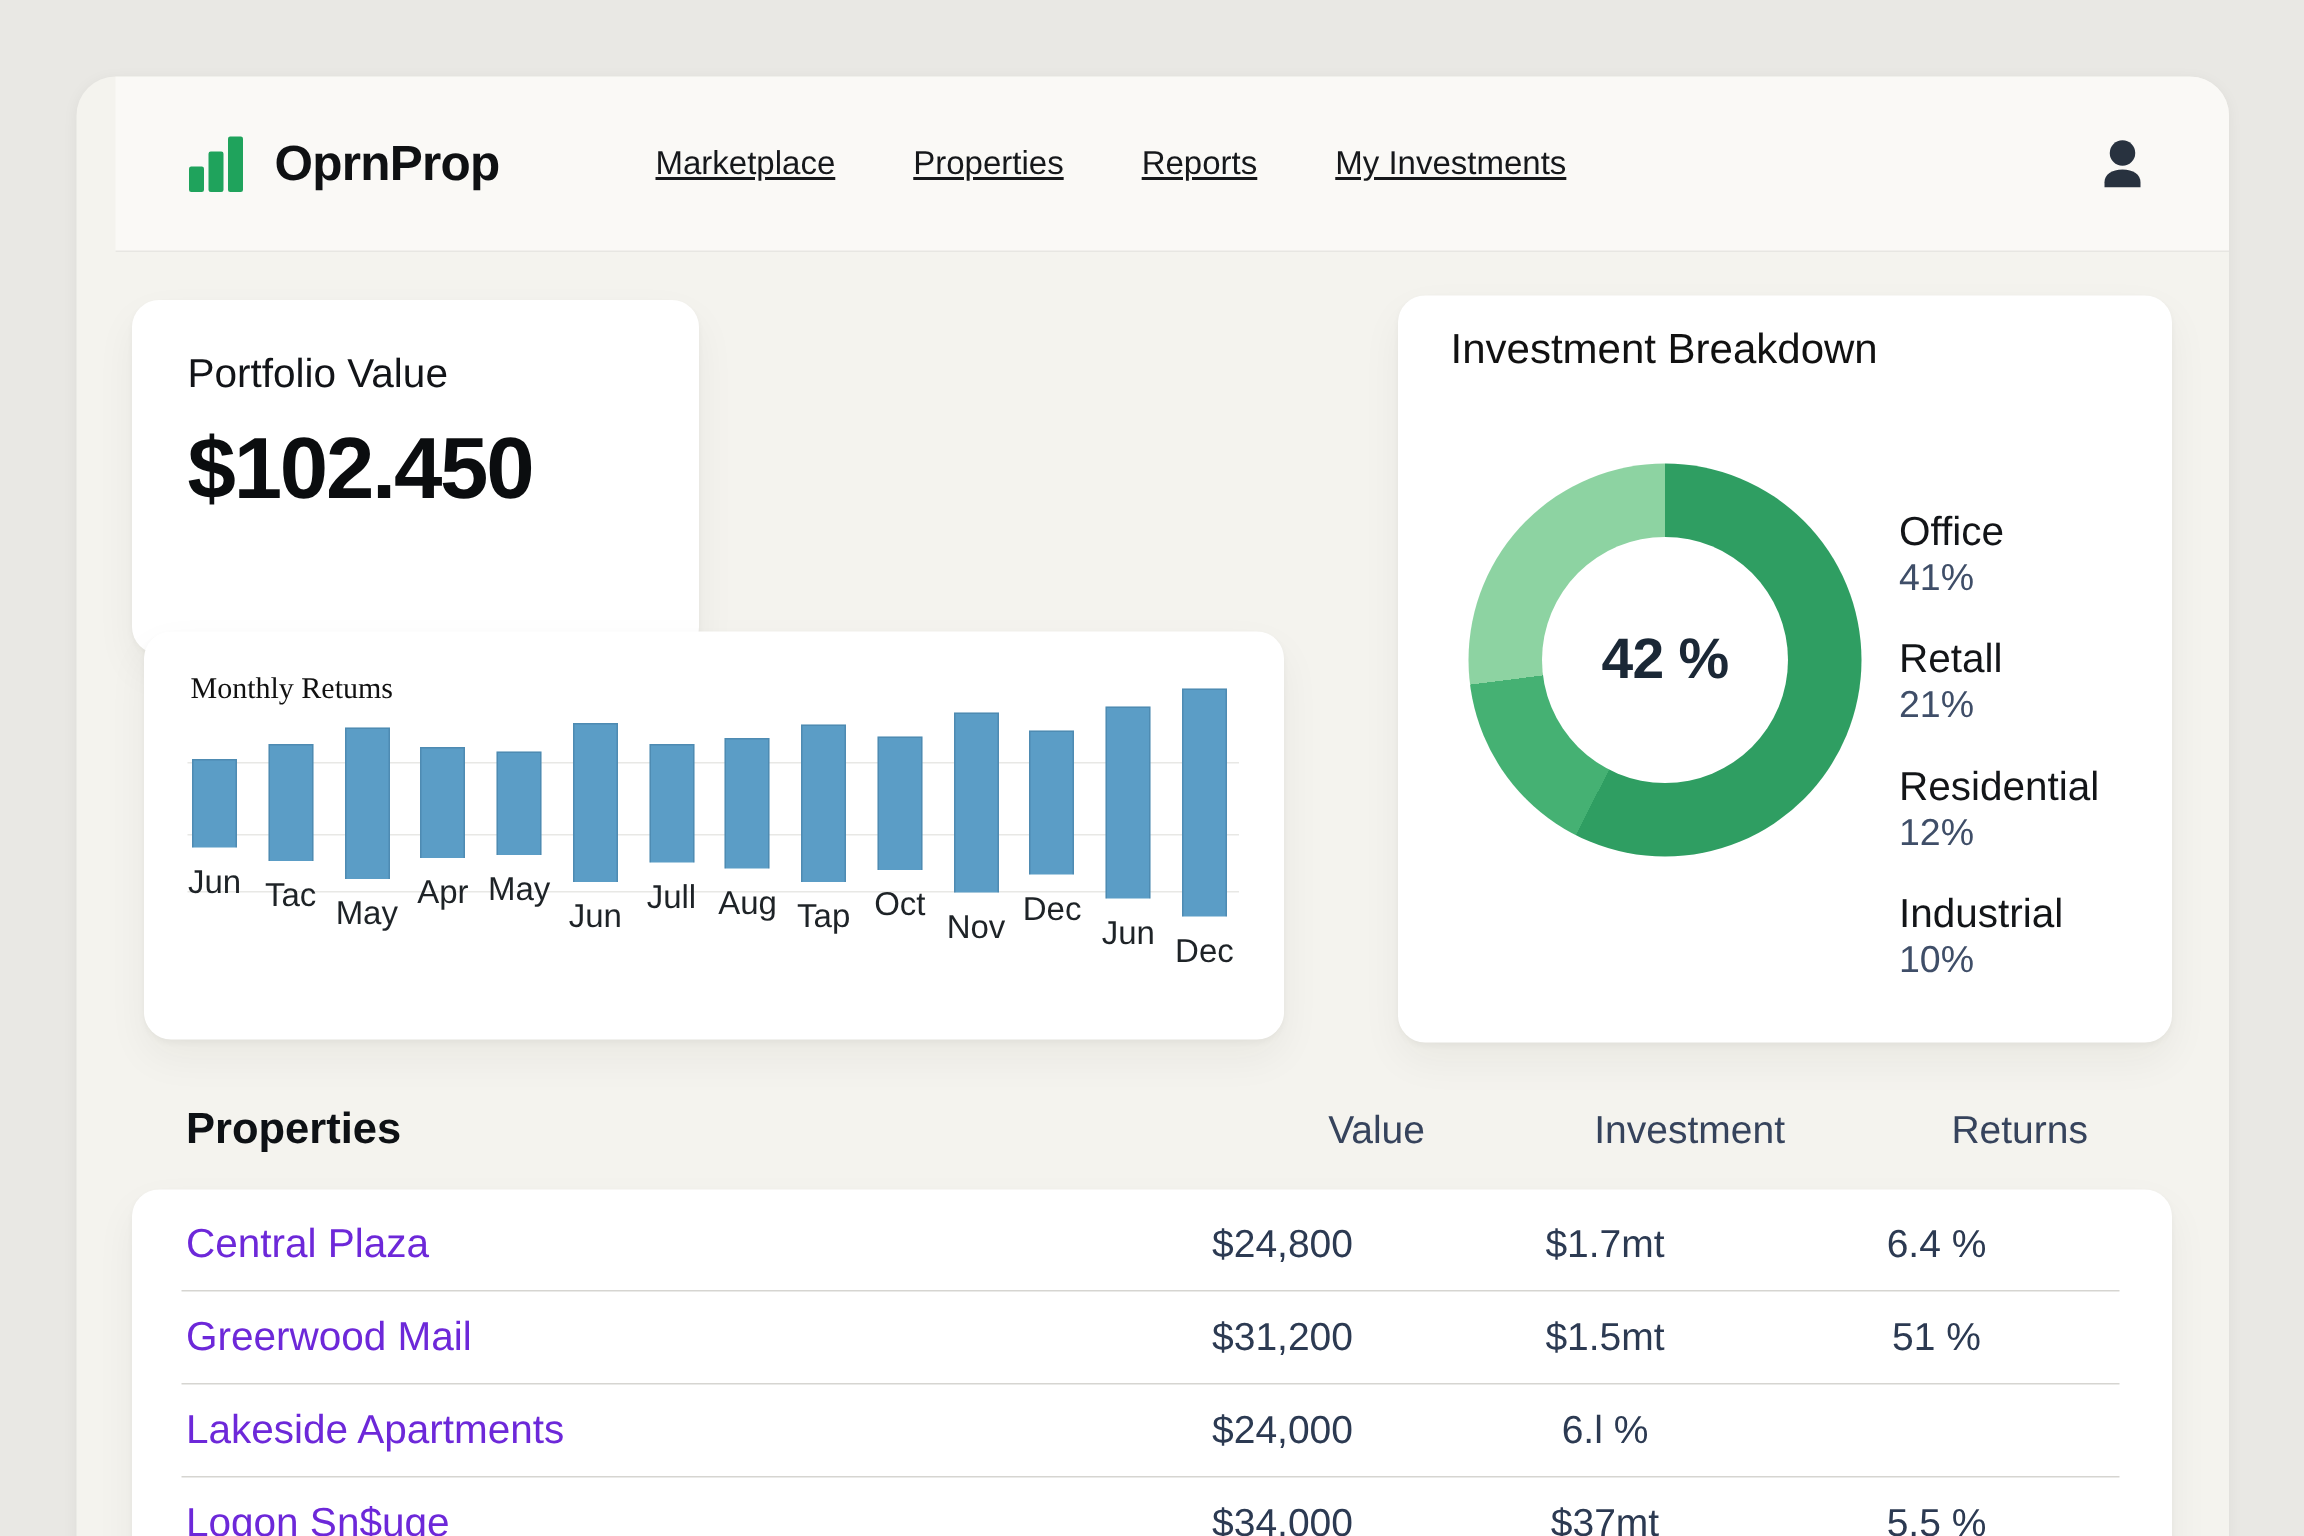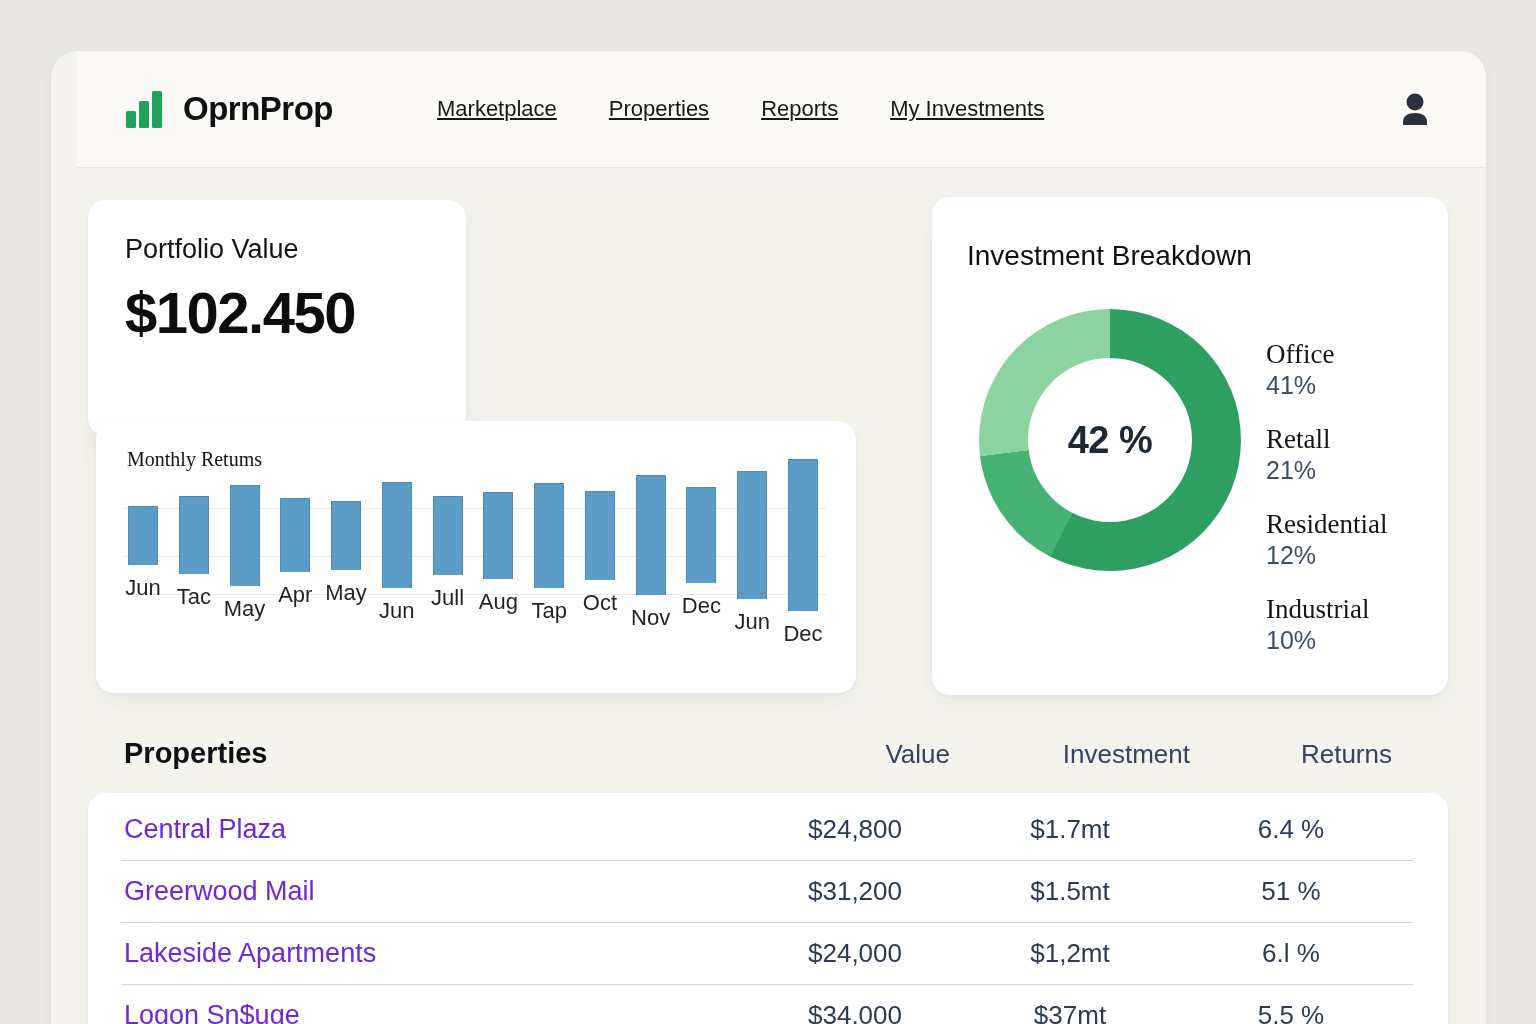--- a/index.html
+++ b/index.html
@@ -32,28 +32,28 @@
   .card {
     position:absolute; background:#fff; border-radius:18px;
     box-shadow:0 2px 4px rgba(30,30,25,.04), 0 12px 28px rgba(30,30,25,.05);
   }
   #card-portfolio { left:37px; top:149px; width:378px; height:236px; padding:34px 0 0 37px; }
   #card-annual    { left:437px; top:149px; width:368px; height:186px; padding:34px 0 0 40px; }
   .stat-title { font-size:27px; font-weight:500; color:#121418; }
   .stat-value { font-size:58px; font-weight:700; color:#0b0d0f; margin-top:14px; letter-spacing:-1.5px; }
   
   #card-breakdown { left:881px; top:146px; width:516px; height:498px; }
-  .breakdown-title { position:absolute; left:35px; top:43px; font-size:28px; font-weight:500; color:#111; }
+  .breakdown-title { position:absolute; left:35px; top:20px; font-size:28px; font-weight:500; color:#111; }
   .donut { position:absolute; left:47px; top:112px; width:262px; height:262px; border-radius:50%; }
   .donut::after { content:""; position:absolute; inset:49px; border-radius:50%; background:#fff; }
   .donut-center { position:absolute; inset:0; z-index:1; display:flex; align-items:center; justify-content:center;
                   font-size:38px; font-weight:700; color:#1b2836; letter-spacing:-0.5px; }
   .legend { position:absolute; left:334px; top:141px; }
   .legend-item { margin-bottom:22px; }
-  .legend-label { font-size:27px; color:#131518; line-height:32px;font-family:Liberation Serif, serif; }
+  .legend-label { font-size:27px; color:#131518; line-height:32px; }
   .legend-pct { font-size:25px; color:#3f4e68; line-height:31px; }
   
   #card-monthly { left:45px; top:370px; width:760px; height:272px; }
   .monthly-title { position:absolute; left:31px; top:27px; font-size:20px; font-weight:500; color:#111;font-family:Liberation Serif, serif; }
   .gridline { position:absolute; left:29px; right:30px; height:1px; background:#e8e8e5; }
   .g1 { top:87px; } .g2 { top:135px; } .g3 { top:173px; }
   .bars { position:absolute; left:32px; top:0; width:690px; height:228px;
           display:flex; justify-content:space-between; align-items:center; }
   .bar-col { position:relative; width:30px; display:flex; flex-direction:column; align-items:center; }
   .bar { width:30px; background:var(--bar); border:1px solid rgba(20,60,90,.18); border-bottom:none; }
@@ -236,21 +236,20 @@
       <div class="prop-row">
         <div class="prop-name">Greerwood Mail</div>
         <div class="prop-val">$31,200</div>
         <div class="prop-val">$1.5mt</div>
         <div class="prop-val">51 %</div>
       </div>
 
       <div class="prop-row">
         <div class="prop-name">Lakeside Apartments</div>
         <div class="prop-val">$24,000</div>
-        <div class="prop-val">$1,2mt</div>
         <div class="prop-val">6.l %</div>
       </div>
 
       <div class="prop-row">
         <div class="prop-name">Logon Sn$uge</div>
         <div class="prop-val">$34,000</div>
         <div class="prop-val">$37mt</div>
         <div class="prop-val">5.5 %</div>
       </div>
     </div>

